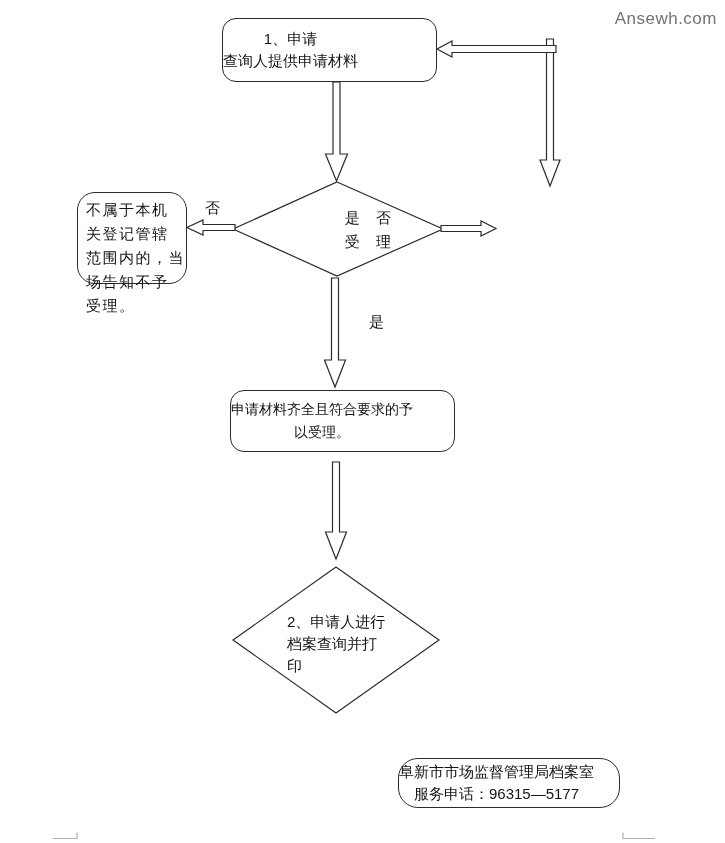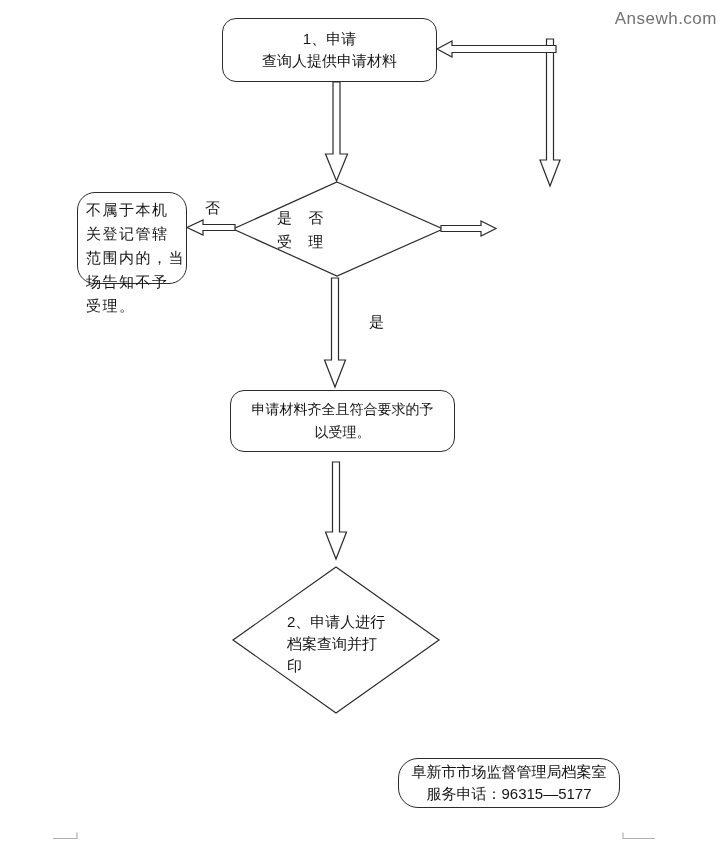--- a/index.html
+++ b/index.html
@@ -7,30 +7,30 @@
     position:relative; width:725px; height:843px; background:#ffffff;
     font-family:"Liberation Sans","DejaVu Sans",sans-serif; color:#141414;
     overflow:hidden;
   }
   .layer { position:absolute; left:0; top:0; }
   .box {
     position:absolute; background:#ffffff; border:1.4px solid #2b2b2b;
     box-sizing:border-box;
   }
   .txt { white-space:pre; }
-  .center-box { display:flex; align-items:center; justify-content:center; text-align:center; }
+  .center-box { display:flex; align-items:center; text-align:center; }
 
   #start-box   { left:222px; top:18px;  width:215px; height:64px;  border-radius:14px; font-size:15px; line-height:22px; }
   #reject-box  { left:77px;  top:192px; width:110px; height:92px; border-radius:18px; font-size:15px; line-height:24px; letter-spacing:1.5px; padding:5px 0 0 8px; }
   #incomplete-box { left:495px; top:193px; width:112px; height:125px; border-radius:20px; font-size:15px; line-height:24px; letter-spacing:1.5px; padding:5px 0 0 9px; }
   #accept-box  { left:230px; top:390px; width:225px; height:62px;  border-radius:14px; font-size:14px; line-height:23px; }
   #contact-box { left:398px; top:758px; width:222px; height:50px;  border-radius:20px; font-size:15px; line-height:22px; }
 
   .free-label { position:absolute; font-size:15px; }
-  #decision1-text { left:277px; top:206px; width:120px; text-align:left; line-height:24px; letter-spacing:6px; }
+  #decision1-text { left:277px; top:206px; width:120px; text-align:right; line-height:24px; letter-spacing:6px; }
   #decision2-text { left:287px; top:611px; text-align:left; line-height:22px; }
   #label-no  { left:205px; top:199px; }
   #label-yes { left:369px; top:313px; }
 
   #watermark {
     position:absolute; top:9px; right:8px; font-size:17px;
     color:#737373; letter-spacing:0.5px;
   }
 </style>
 </head>

